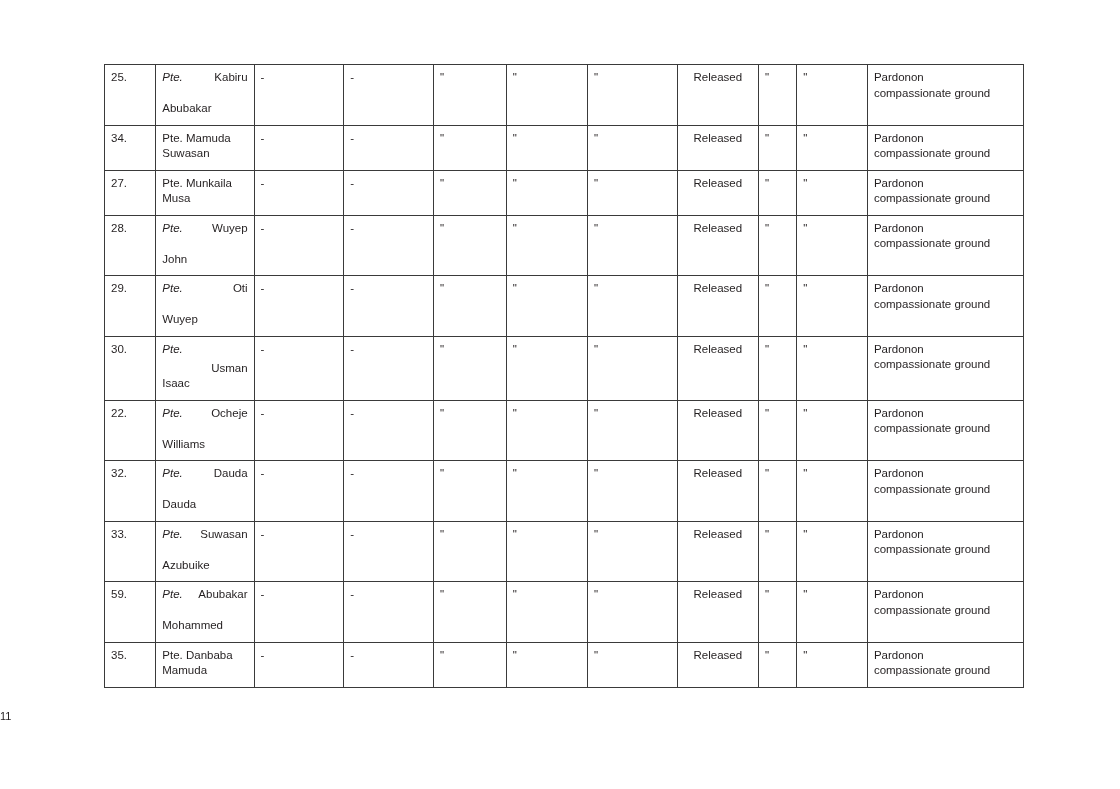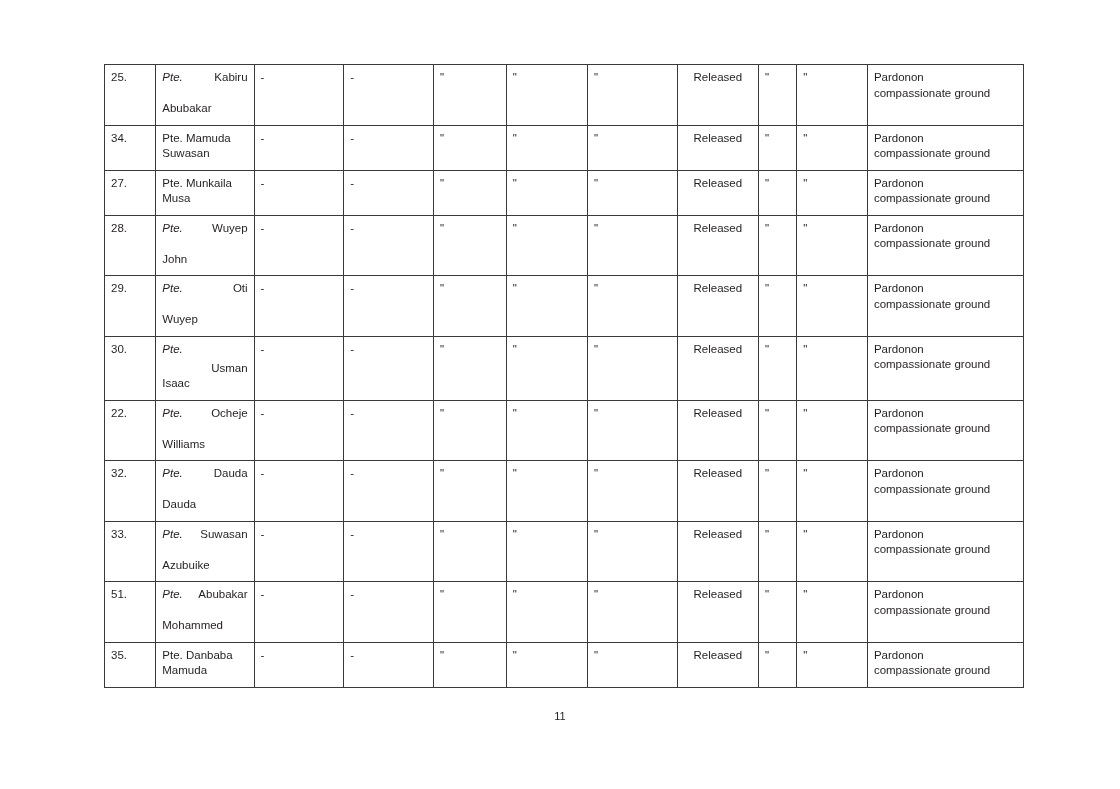--- a/index.html
+++ b/index.html
@@ -101,21 +101,21 @@
     display: inline-block;
     width: 100%;
   }
   td.remark .rm-line { display: block; }
   .tiny { font-size: 10px; line-height: 12px; }
   #page-number {
     position: absolute;
     left: 0;
     top: 710px;
     width: 1120px;
-    text-align: center;
+    text-align: left;
     font-size: 11px;
     color: #231f20;
     z-index: 2;
   }
 </style>
 </head>
 <body>
 
 <div id="page">
 
@@ -349,21 +349,21 @@
             <td class="dash tiny">"</td>
             <td class="remark">
               <span class="rm-just" style="display: flex; justify-content: space-between;">
                 <span>Pardon</span> 
                 <span>on</span>
               </span>
               <span class="rm-line">compassionate ground</span>
             </td>
           </tr>
           <tr>
-            <td class="sn">51.</td>
+            <td class="sn">59.</td>
             <td class="name">
               <span style="display: flex; justify-content: space-between;">
                 <span class="nm-just" style="position: relative; display: inline;">Pte.</span>
                 <span class="nm-line" style="display: inline;">Abubakar</span>
               </span>
               <span class="nm-line">Mohammed</span>
             </td>
             <td class="dash">-</td>
             <td class="dash">-</td>
             <td class="dash tiny">"</td>

